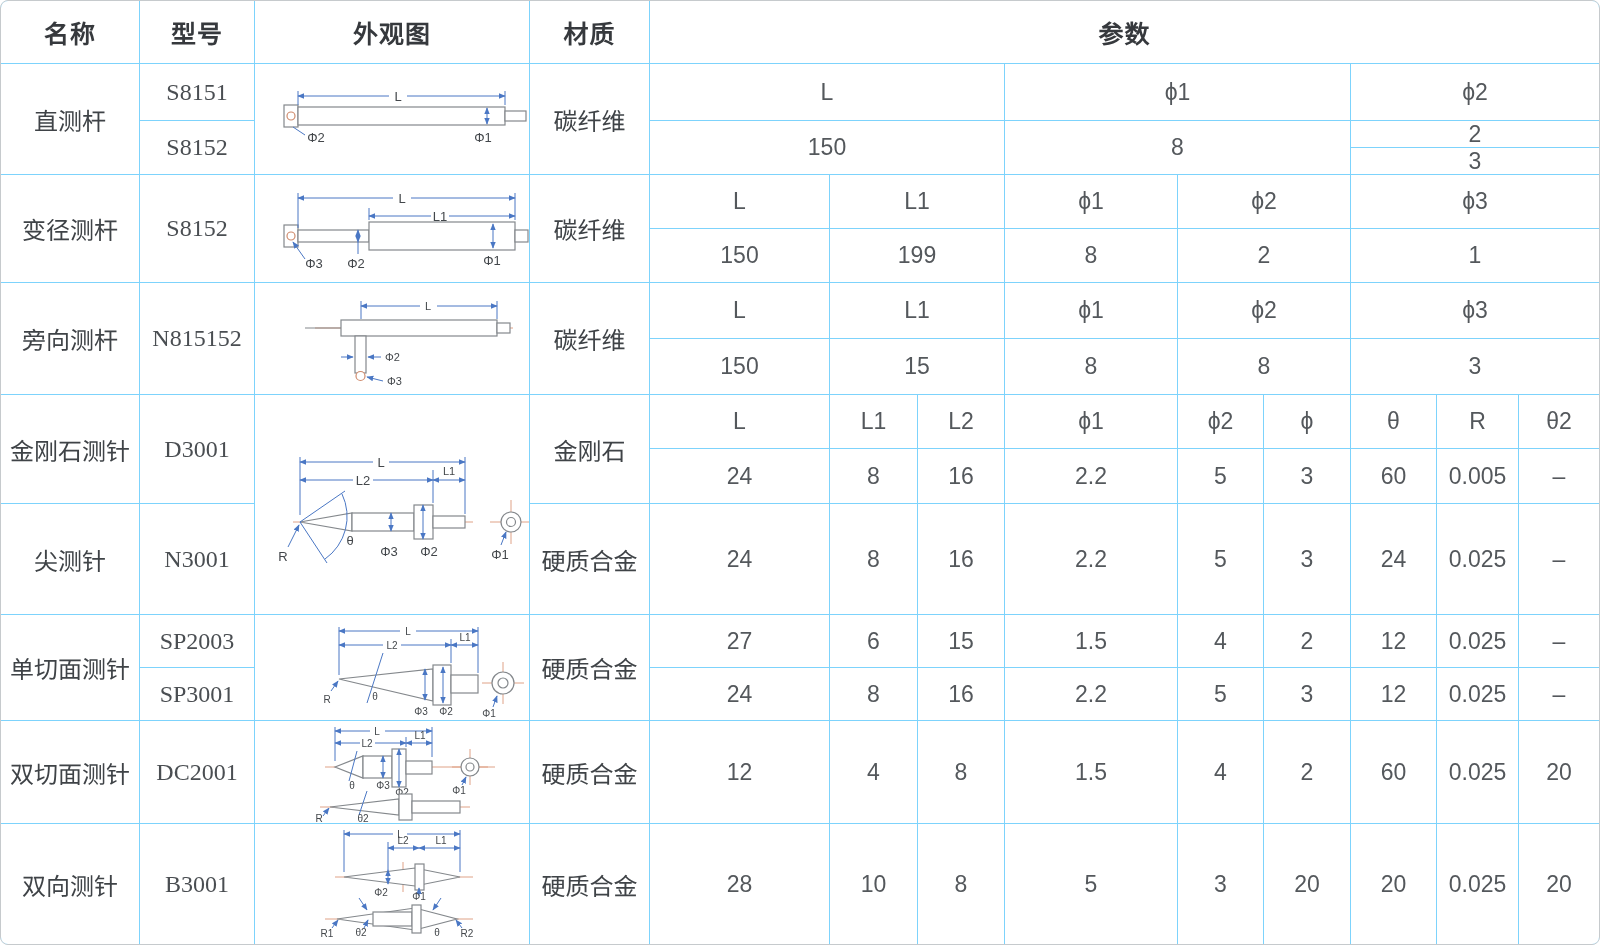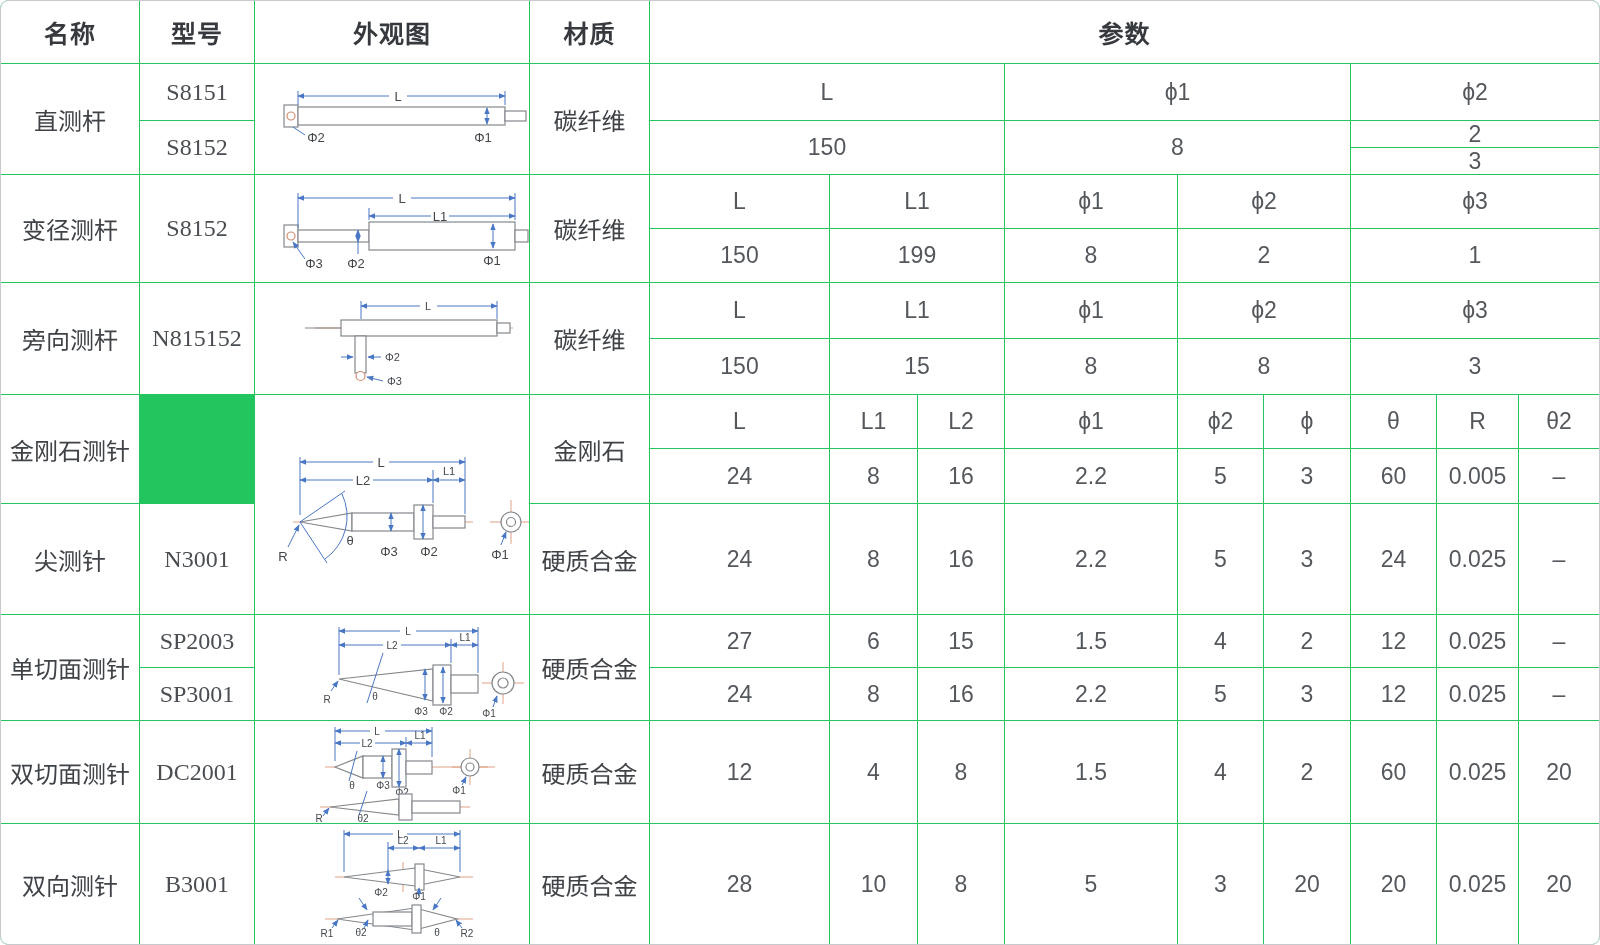--- a/index.html
+++ b/index.html
@@ -1,19 +1,19 @@
 <!DOCTYPE html>
 <html lang="zh-CN"><head>
 <meta charset="utf-8">
 <style>
   html,body{margin:0;padding:0;background:#ffffff;}
   .tbl{
     width:1600px;height:945px;box-sizing:border-box;
     border:1px solid #c6cacd;border-radius:8px;overflow:hidden;
-    background:#22c55e;
+    background:#7dd3fc;
     display:grid;
     grid-template-columns:138px 114px 274px 119px 179px 87px 86px 172px 85px 86px 85px 81px 80px;
     grid-template-rows:62px 56px 26px 26px 53px 53px 55px 55px 53px 54px 110px 52px 52px 102px 120px;
     gap:1px;
     font-family:"Liberation Sans","DejaVu Sans",sans-serif;
   }
   .cell{background:#fff;display:flex;align-items:center;justify-content:center;text-align:center;}
   .hd{font-size:25px;font-weight:700;color:#36393d;letter-spacing:1px;}
   .nm{font-size:24px;color:#3f4347;}
   .md{font-size:24px;color:#4a4e52;font-family:Liberation Serif, serif;}
@@ -146,20 +146,21 @@
   <div class="cell ph" style="grid-area:7/8/8/9">ϕ1</div>
   <div class="cell ph" style="grid-area:7/9/8/11">ϕ2</div>
   <div class="cell ph" style="grid-area:7/11/8/14">ϕ3</div>
   <div class="cell pv" style="grid-area:8/5/9/6">150</div>
   <div class="cell pv" style="grid-area:8/6/9/8">15</div>
   <div class="cell pv" style="grid-area:8/8/9/9">8</div>
   <div class="cell pv" style="grid-area:8/9/9/11">8</div>
   <div class="cell pv" style="grid-area:8/11/9/14">3</div>
 
   <div class="cell nm" style="grid-area:9/1/11/2">金刚石测针</div>
+  <div class="cell md" style="grid-area:9/2/11/3">D3001</div>
   <div class="cell dgc" style="grid-area:9/3/12/4">
     <svg class="dg" width="274" height="219" viewBox="0 0 274 219">
       <line class="o" x1="38" y1="127" x2="218" y2="127"></line>
       <polygon class="g" points="45,127 97,118 97,136"></polygon>
       <rect class="g" x="97" y="118" width="62" height="18"></rect>
       <rect class="g" x="159" y="110" width="19" height="34"></rect>
       <rect class="g" x="178" y="121" width="32" height="12"></rect>
       <line x1="45" y1="62" x2="45" y2="120"></line>
       <line x1="210" y1="62" x2="210" y2="119"></line>
       <line x1="45" y1="67" x2="118" y2="67" marker-start="url(#ar)"></line>

